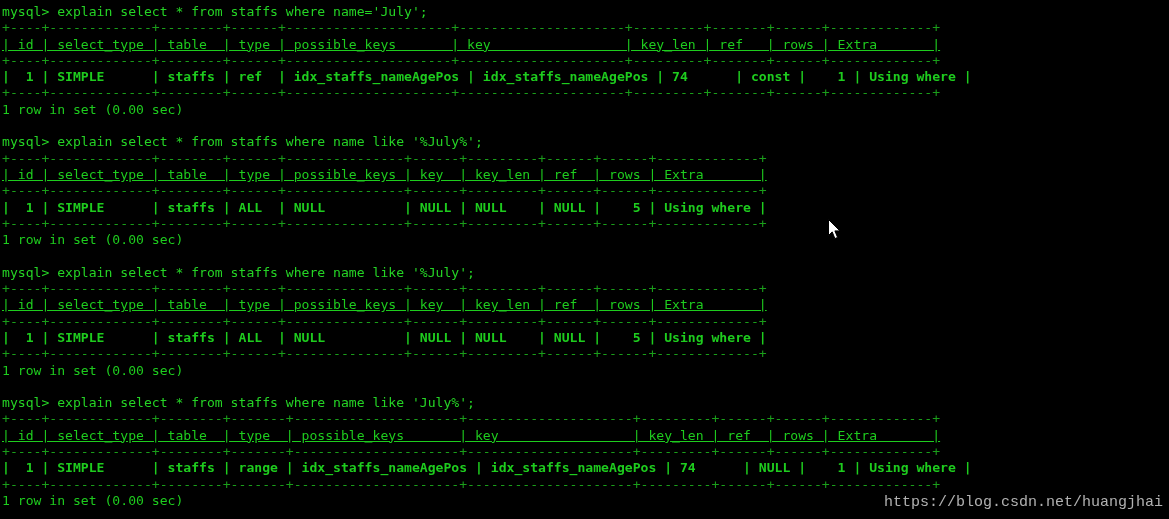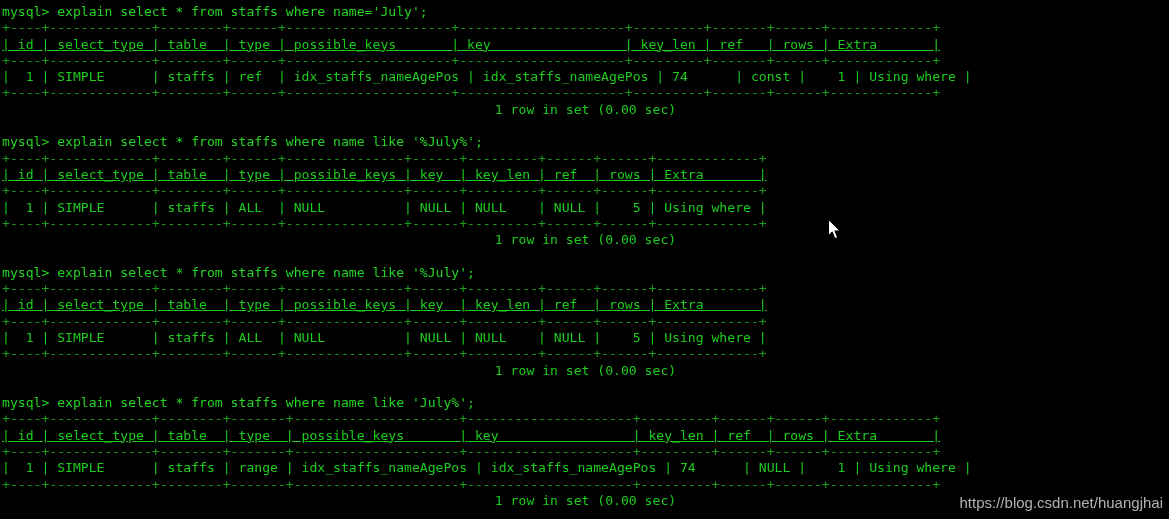--- a/index.html
+++ b/index.html
@@ -32,30 +32,30 @@
   }
   .term-line {
     white-space: pre;
     height: 16.3px;
     font-family: "DejaVu Sans Mono", "Liberation Mono", monospace;
     color: #1ecc1e;
   }
   .term-line.rule   { color: #1a9e1a; }
   .term-line.prompt { color: #25d425; }
   .term-line.header { color: #1ecc1e; text-decoration: underline; }
-  .term-line.row    { color: #1ecc1e; }
-  .term-line.status { color: #1ecc1e; text-align: center; }
+  .term-line.row    { color: #1ecc1e; font-weight: bold; }
+  .term-line.status { color: #1ecc1e; }
   .term-line.blank  { color: transparent; }
 
   
   #watermark {
     position: absolute;
     right: 6px;
     bottom: 8px;
-    font-family: Liberation Sans, sans-serif;
+    font-family: Liberation Mono, monospace;
     font-size: 15px;
     color: #d8d8d8;
     opacity: 0.82;
     letter-spacing: 0px;
     text-shadow: 0 0 2px #000;
     pointer-events: none;
   }
 
   
   #cursor {

